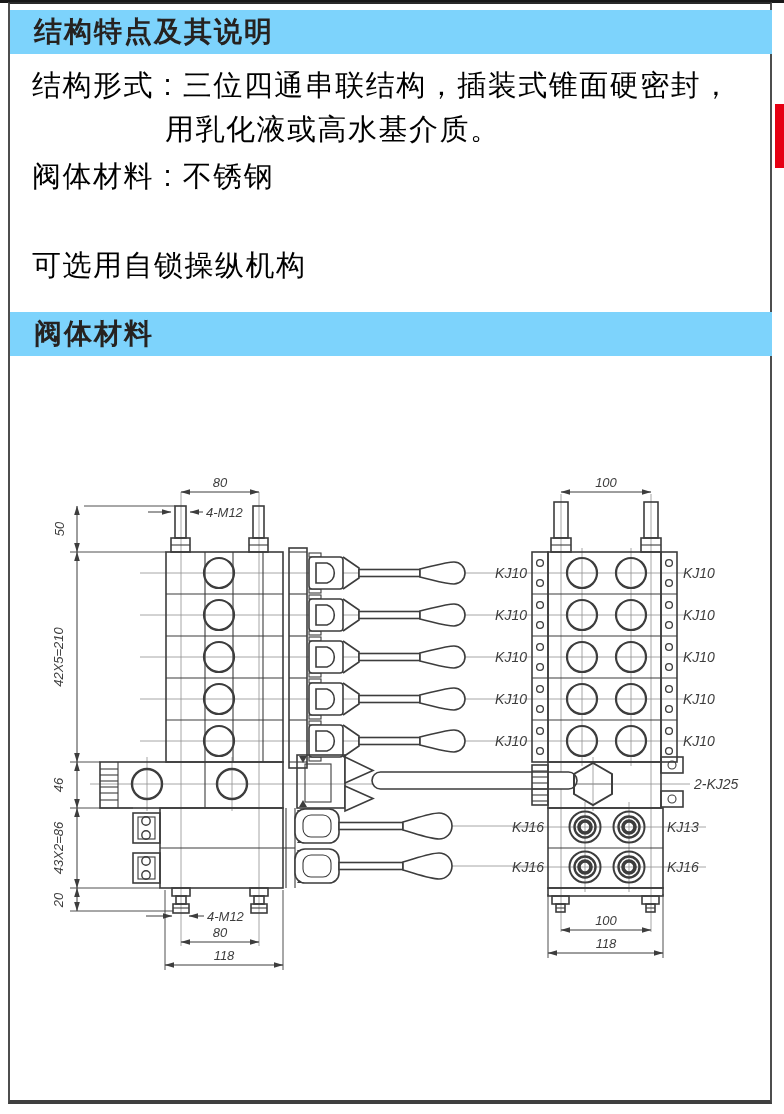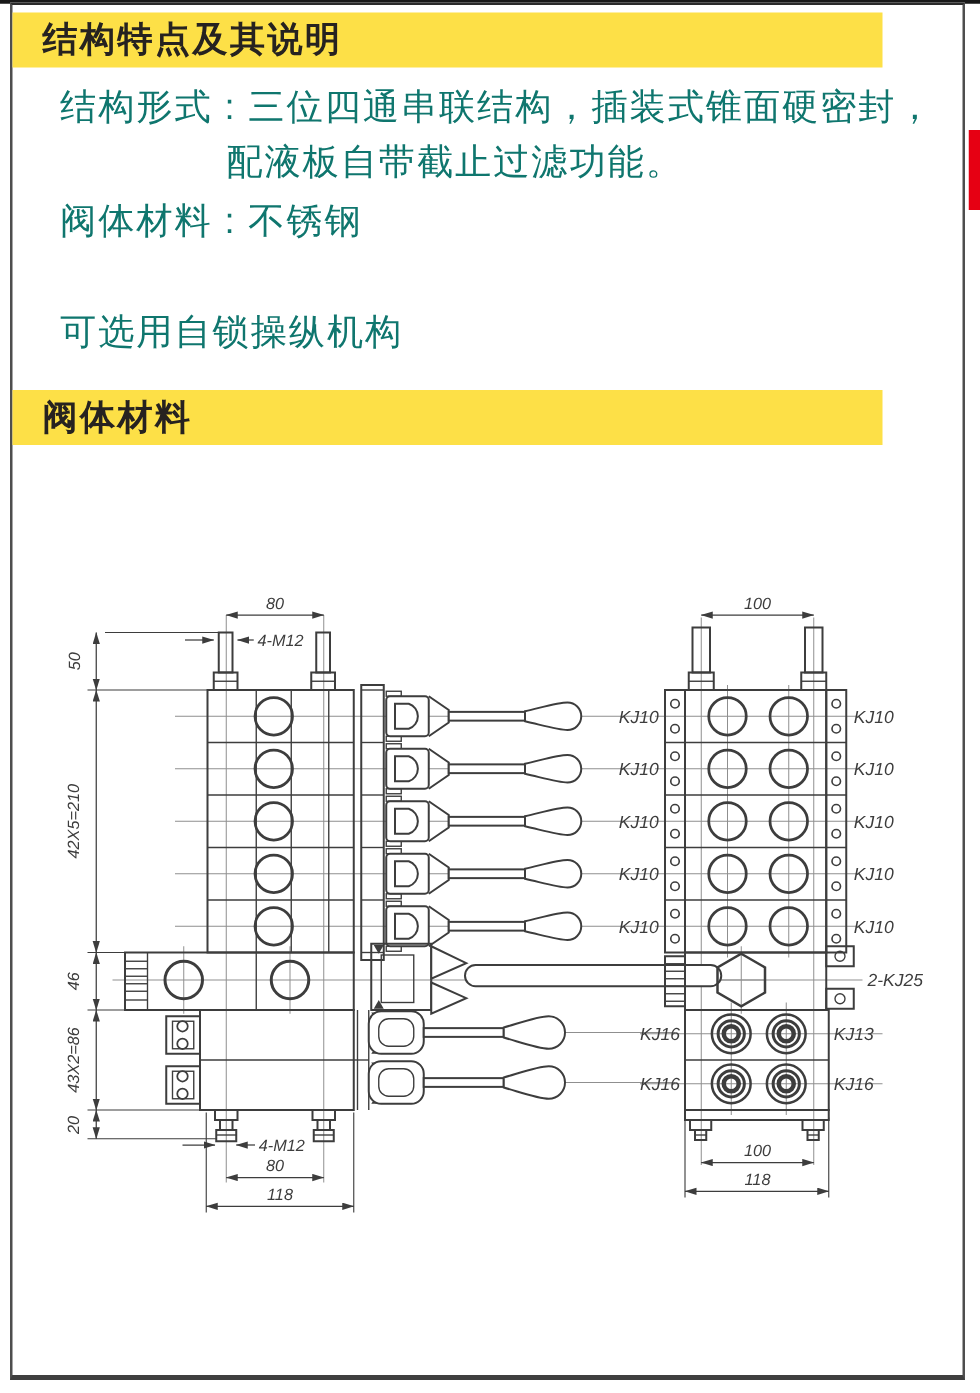--- a/index.html
+++ b/index.html
@@ -2,24 +2,24 @@
 <html><head>
 <meta charset="utf-8">
 <style>
   html,body{margin:0;padding:0;background:#fff;}
   .stage{position:relative;width:784px;height:1114px;background:#fff;overflow:hidden;
          font-family:"Liberation Sans",sans-serif;}
   .topline{position:absolute;left:0;top:0;width:784px;height:3px;background:#181818;}
   .frame{position:absolute;left:8px;top:2px;width:764px;height:1102px;
          border-left:2px solid #4e4e4e;border-right:2px solid #4e4e4e;
          border-top:2px solid #2a2a2a;border-bottom:4px solid #3f3f3f;box-sizing:border-box;background:#fff;}
-  .hbar{position:absolute;left:10px;width:696px;height:44px;background:#fde047;
+  .hbar{position:absolute;left:10px;width:762px;height:44px;background:#7dd3fc;
         display:flex;align-items:center;}
   .hbar span{padding-left:24px;font-size:28px;font-weight:bold;color:#262220;letter-spacing:2px;}
-  .bline{position:absolute;font-size:29px;color:#0f766e;letter-spacing:1.5px;white-space:nowrap;margin-left:16px;}
+  .bline{position:absolute;font-size:29px;color:#000000;letter-spacing:1.5px;white-space:nowrap;}
   .edge-tab{position:absolute;left:775px;top:104px;width:9px;height:64px;background:#e60013;}
   svg text{font-family:"Liberation Sans",sans-serif;}
   .ol{fill:none;stroke:#3d3d3d;stroke-width:1.6;}
   .olw{fill:#ffffff;stroke:#3d3d3d;stroke-width:1.6;}
   .th{fill:none;stroke:#3d3d3d;stroke-width:1.1;}
   .cl{fill:none;stroke:#8f8f8f;stroke-width:0.8;}
   .dim{fill:none;stroke:#3d3d3d;stroke-width:1;}
   .ext{fill:none;stroke:#3d3d3d;stroke-width:0.9;}
   .sld{fill:#3d3d3d;stroke:none;}
   text.d{font-size:13px;font-style:italic;fill:#3d3d3d;}
@@ -31,21 +31,21 @@
 <div class="stage">
   <div class="topline"></div>
   <div class="frame"></div>
   <div class="edge-tab"></div>
 
   <div class="hbar" style="top:10px;">
     <span>结构特点及其说明</span>
   </div>
 
   <div class="bline" style="left:32px;top:66px;">结构形式 : 三位四通串联结构，插装式锥面硬密封，</div>
-  <div class="bline" style="left:165px;top:110px;">配液板自带截止过滤功能。</div>
+  <div class="bline" style="left:165px;top:110px;">用乳化液或高水基介质。</div>
   <div class="bline" style="left:32px;top:157px;text-align:right;">阀体材料 : 不锈钢</div>
   <div class="bline" style="left:32px;top:246px;">可选用自锁操纵机构</div>
 
   <div class="hbar" style="top:312px;">
     <span>阀体材料</span>
   </div>
 
   <svg width="784" height="1114" viewBox="0 0 784 1114" style="position:absolute;left:0;top:0;">
     <defs>
       <marker id="ar" markerWidth="10" markerHeight="7" refX="9.2" refY="2.9" orient="auto-start-reverse">

